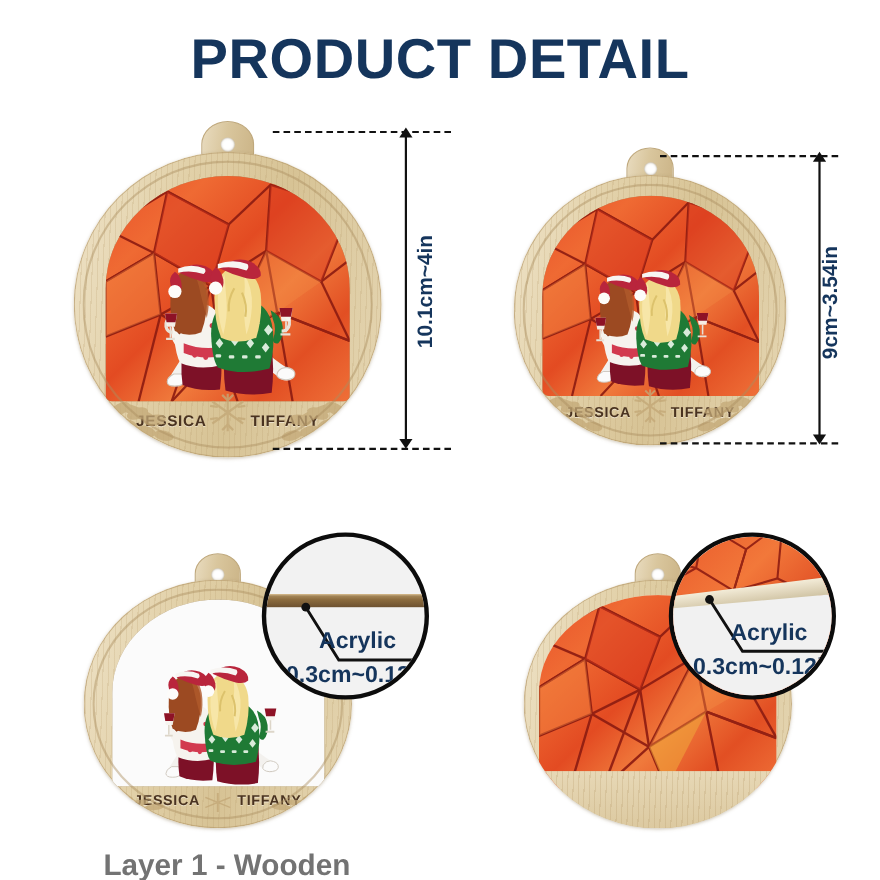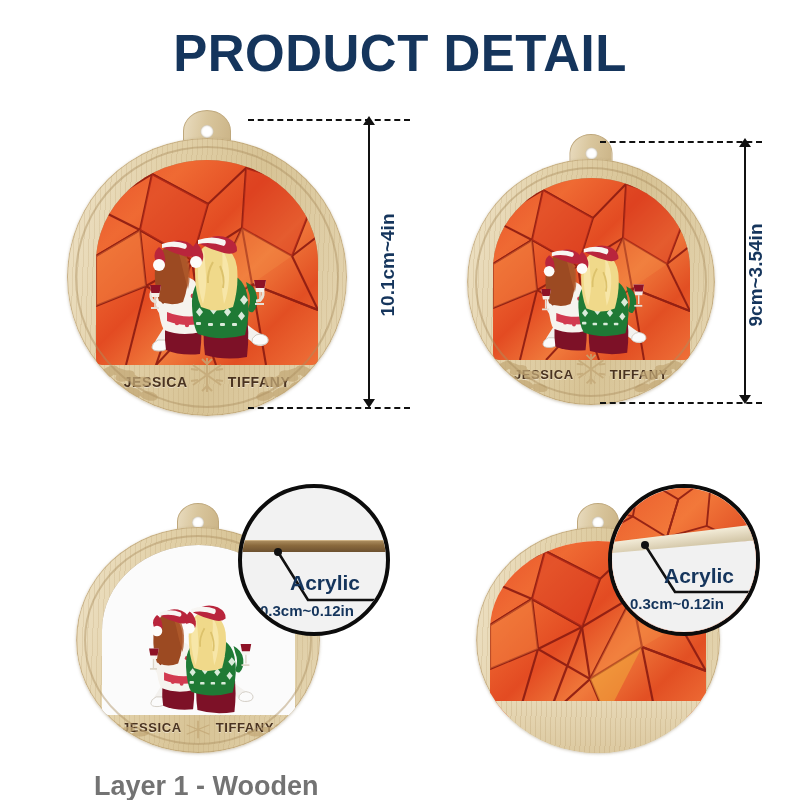--- a/index.html
+++ b/index.html
@@ -100,21 +100,21 @@
   .callout{
     position:absolute;border-radius:50%;overflow:hidden;
     border:4px solid #0c0c0c;background:#f2f2f2;box-sizing:border-box;
   }
   .callout .inner{position:absolute;inset:0;}
   .co-txt{
     position:absolute;color:#15355c;font-weight:bold;white-space:nowrap;
     font-family:"Liberation Sans", sans-serif;
   }
   .co-name{font-size:21px;}
-  .co-val{font-size:15px;}
+  .co-val{font-size:21px;}
   .leader{position:absolute;overflow:visible;}
   .leader svg{overflow:visible;}
 
   
   .caption{
     position:absolute;color:#737373;font-weight:bold;font-size:27px;
     white-space:nowrap;font-family:"Liberation Sans", sans-serif;
   }
 </style>
 </head>

